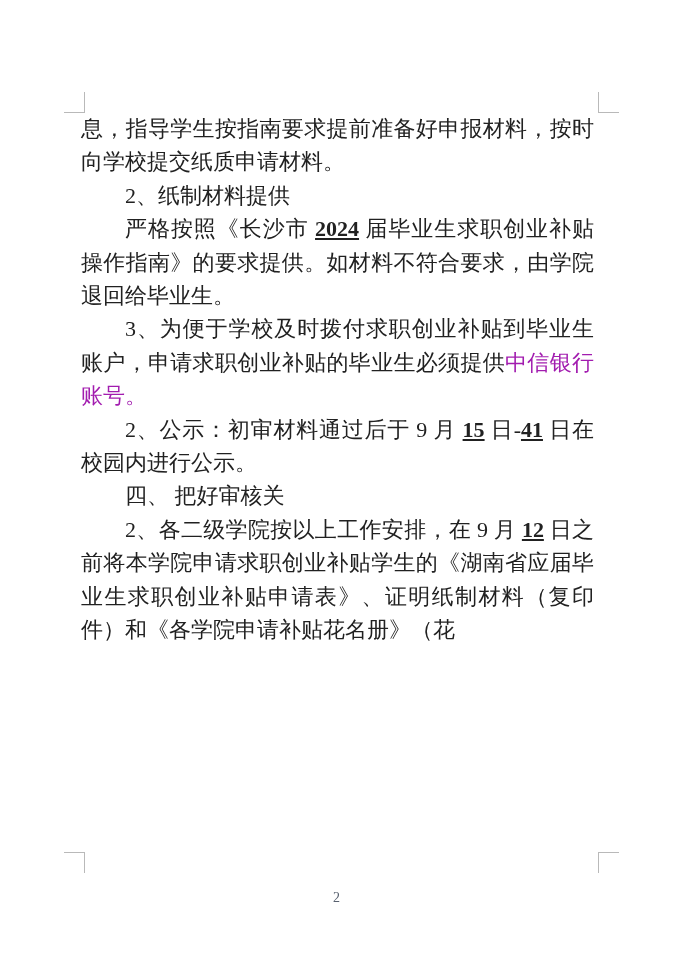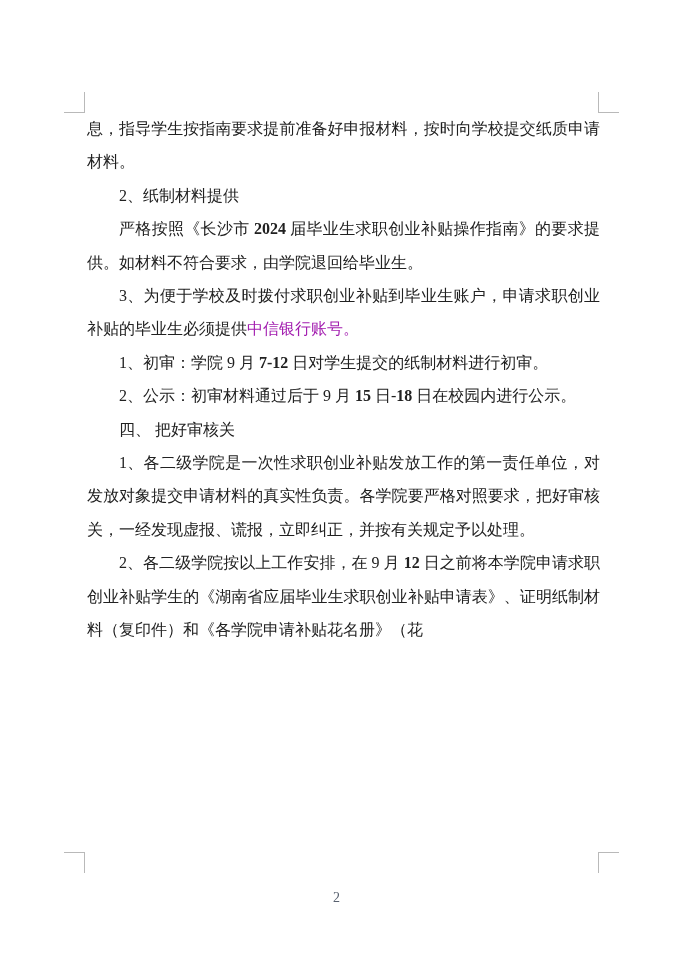--- a/index.html
+++ b/index.html
@@ -10,33 +10,33 @@
   .page {
     position: relative;
     width: 673px;
     height: 969px;
     background: #ffffff;
     overflow: hidden;
     font-family: "Liberation Serif", "DejaVu Serif", serif;
   }
   .doc-body {
     position: absolute;
-    left: 87px;
+    left: 81px;
     top: 112px;
     width: 513px;
     color: #212121;
-    font-size: 16px;
+    font-size: 22px;
     line-height: 33.4px;
     text-align: justify;
     text-justify: inter-character;
   }
   .para { margin: 0; }
   .para.indent { text-indent: 2em; }
   .run-red { color: #a21caf; }
-  .run-bold { font-weight: bold; }
+  .run-bold { font-weight: bold; text-decoration: underline; }
 
   
   .crop-mark {
     position: absolute;
     width: 20px;
     height: 20px;
   }
   .crop-mark.tl { left: 64px; top: 92px;  border-right: 1px solid #b9b9b9; border-bottom: 1px solid #b9b9b9; }
   .crop-mark.tr { left: 598px; top: 92px; border-left: 1px solid #b9b9b9;  border-bottom: 1px solid #b9b9b9; }
   .crop-mark.bl { left: 64px; top: 852px; border-right: 1px solid #b9b9b9; border-top: 1px solid #b9b9b9; }
@@ -61,22 +61,20 @@
   <div class="crop-mark tl"></div>
   <div class="crop-mark tr"></div>
   <div class="crop-mark bl"></div>
   <div class="crop-mark br"></div>
 
   <div class="doc-body">
       <p class="para"><span>息，指导学生按指南要求提前准备好申报材料，按时向学校提交纸质申请材料。</span></p>
       <p class="para indent"><span>2、纸制材料提供</span></p>
       <p class="para indent"><span>严格按照《长沙市 </span><span class="run-bold">2024</span><span> 届毕业生求职创业补贴操作指南》的要求提供。如材料不符合要求，由学院退回给毕业生。</span></p>
       <p class="para indent"><span>3、为便于学校及时拨付求职创业补贴到毕业生账户，申请求职创业补贴的毕业生必须提供</span><span class="run-red">中信银行账号。</span></p>
-      <p class="para indent"><span>1、初审：学院 9 月 </span><span class="run-bold">7-12</span><span> 日对学生提交的纸制材料进行初审。</span></p>
-      <p class="para indent"><span>2、公示：初审材料通过后于 9 月 </span><span class="run-bold">15</span><span> 日-</span><span class="run-bold">18</span><span> 日在校园内进行公示。</span></p>
+      <p class="para indent"><span>2、公示：初审材料通过后于 9 月 </span><span class="run-bold">15</span><span> 日-</span><span class="run-bold">41</span><span> 日在校园内进行公示。</span></p>
       <p class="para indent"><span>四、 把好审核关</span></p>
-      <p class="para indent"><span>1、各二级学院是一次性求职创业补贴发放工作的第一责任单位，对发放对象提交申请材料的真实性负责。各学院要严格对照要求，把好审核关，一经发现虚报、谎报，立即纠正，并按有关规定予以处理。</span></p>
       <p class="para indent"><span>2、各二级学院按以上工作安排，在 9 月 </span><span class="run-bold">12</span><span> 日之前将本学院申请求职创业补贴学生的《湖南省应届毕业生求职创业补贴申请表》、证明纸制材料（复印件）和《各学院申请补贴花名册》（花</span></p>
     </div>
 
   <div class="page-number">2</div>
 
 </div>
 
 </body></html>

